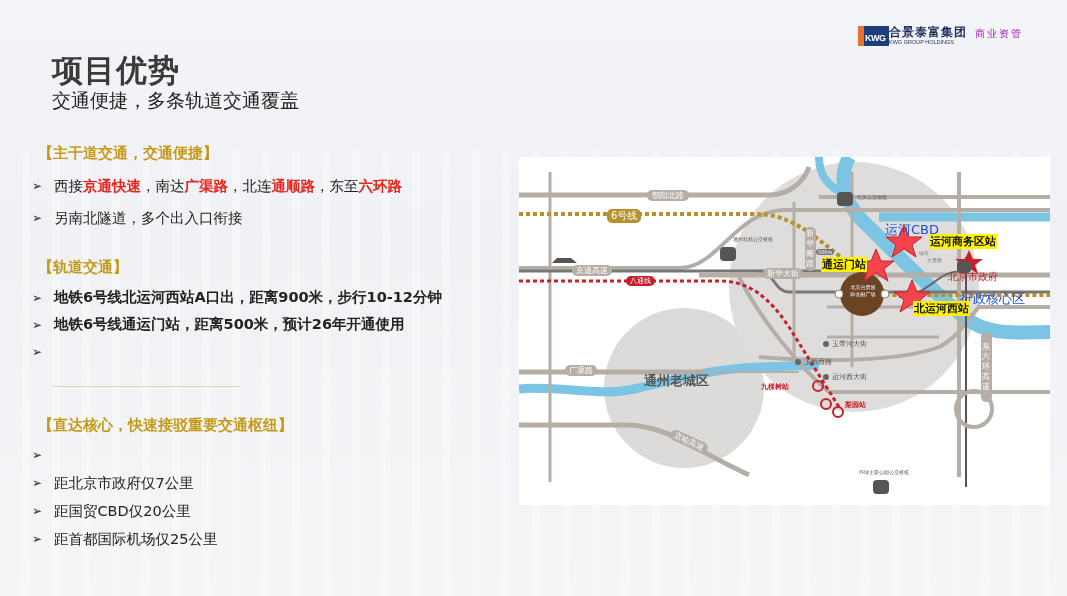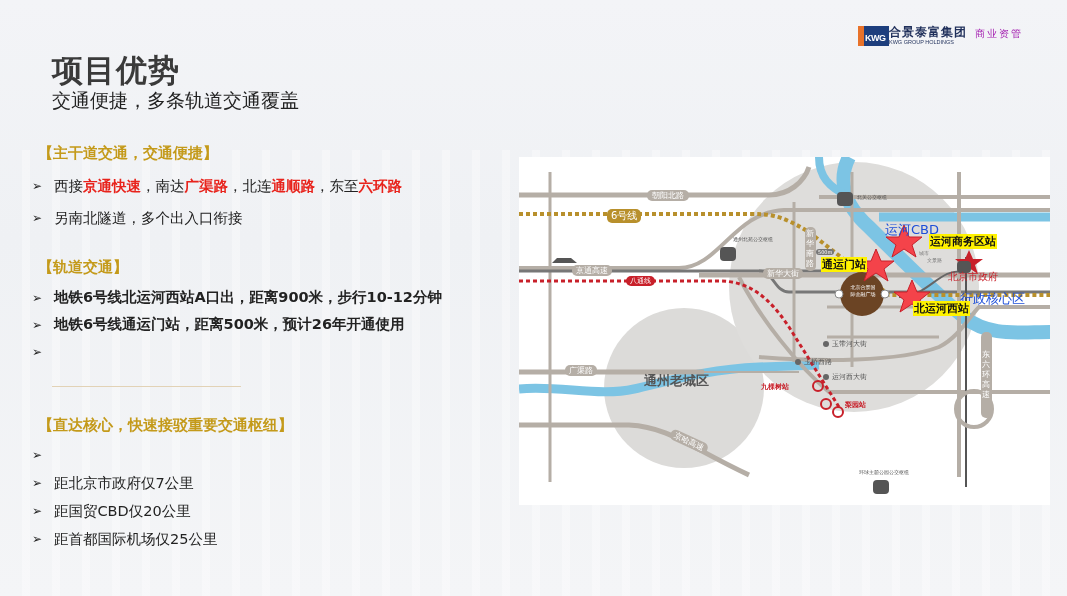--- a/index.html
+++ b/index.html
@@ -168,21 +168,21 @@
   </svg>
 
   <div class="map-label" style="left:128px;top:33px;font-size:8px;color:#fff;background:#b5aea6;border-radius:5px;padding:0 5px">朝阳北路</div>
   <div class="map-label" style="left:88px;top:52px;font-size:10px;color:#fff;background:#b8902c;border-radius:5px;padding:0 4px">6号线</div>
   <div class="map-label" style="left:53px;top:108px;font-size:8px;color:#fff;background:#b5aea6;border-radius:5px;padding:0 4px">京通高速</div>
   <div class="map-label" style="left:107px;top:119px;font-size:7px;color:#fff;background:#c8202a;border-radius:5px;padding:0 4px">八通线</div>
   <div class="map-label" style="left:244px;top:111px;font-size:8px;color:#fff;background:#b5aea6;border-radius:5px;padding:0 4px">新华大街</div>
   <div class="map-label" style="left:46px;top:208px;font-size:8px;color:#fff;background:#b5aea6;border-radius:5px;padding:0 4px">广渠路</div>
   <div class="map-label" style="left:150px;top:279px;font-size:8px;color:#fff;background:#b5aea6;border-radius:5px;padding:0 4px;transform:rotate(25deg)">京哈高速</div>
   <div class="map-label" style="left:286px;top:70px;font-size:8px;color:#fff;background:#b5aea6;border-radius:5px;padding:2px 1px;width:9px;white-space:normal;line-height:10px">新华南路</div>
-  <div class="map-label" style="left:462px;top:175px;font-size:8px;color:#fff;background:#b5aea6;border-radius:5px;padding:18px 1px;width:9px;white-space:normal;line-height:10px">东六环高速</div>
+  <div class="map-label" style="left:462px;top:175px;font-size:8px;color:#fff;background:#b5aea6;border-radius:5px;padding:10px 1px;width:9px;white-space:normal;line-height:10px">东六环高速</div>
 
   <div class="map-label" style="left:125px;top:215px;font-size:13px;font-weight:bold;color:#555">通州老城区</div>
   <div class="map-label" style="left:366px;top:64px;font-size:13px;color:#1d4ed8">运河CBD</div>
   <div class="map-label" style="left:441px;top:133px;font-size:13px;color:#1d4ed8">行政核心区</div>
 
   <div class="map-label stn" style="left:410px;top:77px">运河商务区站</div>
   <div class="map-label stn" style="left:302px;top:100px">通运门站</div>
   <div class="map-label stn" style="left:394px;top:144px">北运河西站</div>
   <div class="map-label" style="left:242px;top:225px;font-size:7px;color:#c8202a;font-weight:bold">九棵树站</div>
   <div class="map-label" style="left:326px;top:243px;font-size:7px;color:#c8202a;font-weight:bold">梨园站</div>

